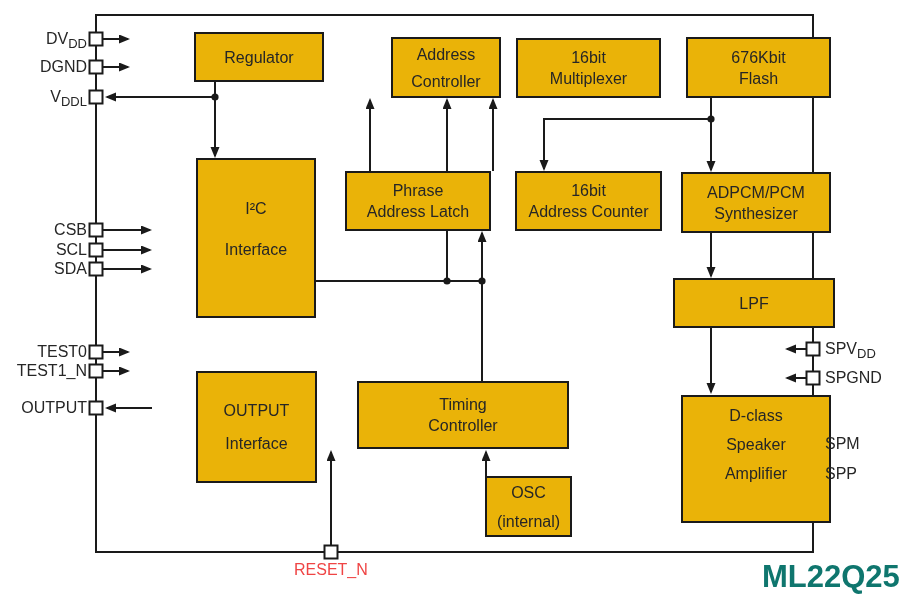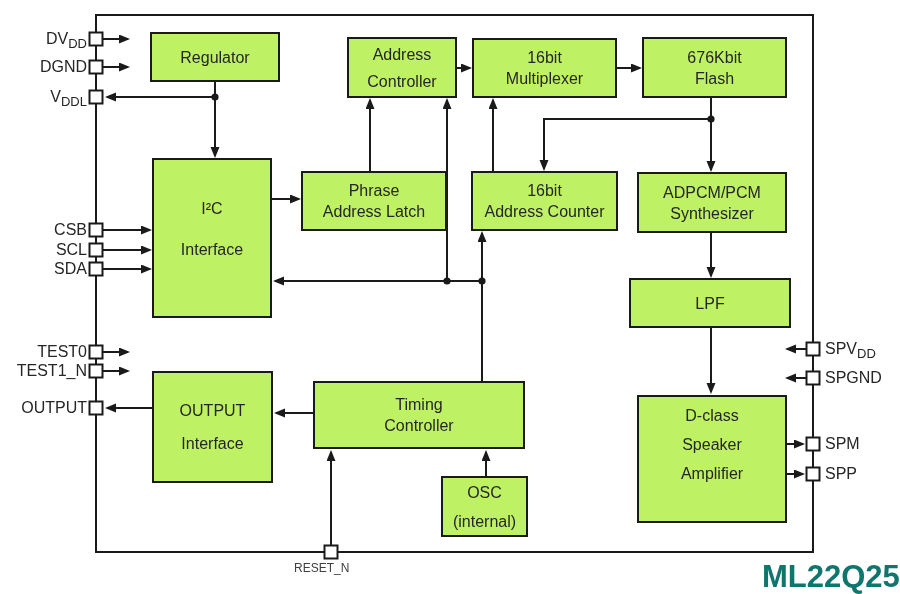--- a/index.html
+++ b/index.html
@@ -2,42 +2,42 @@
 <html><head>
 <meta charset="utf-8">
 <style>
   html,body{margin:0;padding:0;background:#ffffff;}
   #stage{
     position:relative;width:900px;height:594px;background:#ffffff;
     font-family:"Liberation Sans",sans-serif;color:#262626;overflow:hidden;
   }
   #lines{position:absolute;left:0;top:0;}
   .blk{
-    position:absolute;box-sizing:border-box;border:2px solid #1a1a1a;background:#bef264;
+    position:absolute;box-sizing:border-box;border:2px solid #1a1a1a;background:#eab308;
     display:flex;align-items:center;justify-content:center;text-align:center;
-    font-size:16px;line-height:21px;white-space:pre-line;color:#262626;
+    font-size:16px;line-height:21px;white-space:pre-line;color:#262626;margin-left:44px;
   }
   .lh27{line-height:27px;}
   .lh29{line-height:29px;}
   .lh33{line-height:33px;}
   .lh41{line-height:41px;}
   .lift26{padding-bottom:18px;}
   .lift30{padding-bottom:30px;}
   .pinlbl{
     position:absolute;height:20px;line-height:20px;font-size:16px;color:#262626;
     white-space:nowrap;
   }
   .pl-left{left:0;width:87px;text-align:right;}
   .pl-right{left:825px;width:70px;text-align:left;}
   .pinlbl sub{font-size:13px;}
   #partnum{
     position:absolute;left:762px;top:559px;width:130px;
     font-size:31px;font-weight:bold;color:#0f766e;letter-spacing:0px;
   }
-  #resetlbl{position:absolute;left:294px;top:561px;width:110px;font-size:12px;color:#404040;}
+  #resetlbl{position:absolute;left:294px;top:561px;width:110px;font-size:16px;color:#ef4444;}
 </style>
 </head>
 <body>
 
 <div id="stage">
 
   <svg id="lines" width="900" height="594" viewBox="0 0 900 594">
     <defs>
       <marker id="arr" markerWidth="13" markerHeight="11" refX="9" refY="4.5" orient="auto" markerUnits="userSpaceOnUse">
         <path d="M0,0 L11,4.5 L0,9 z" fill="#1a1a1a"></path>

